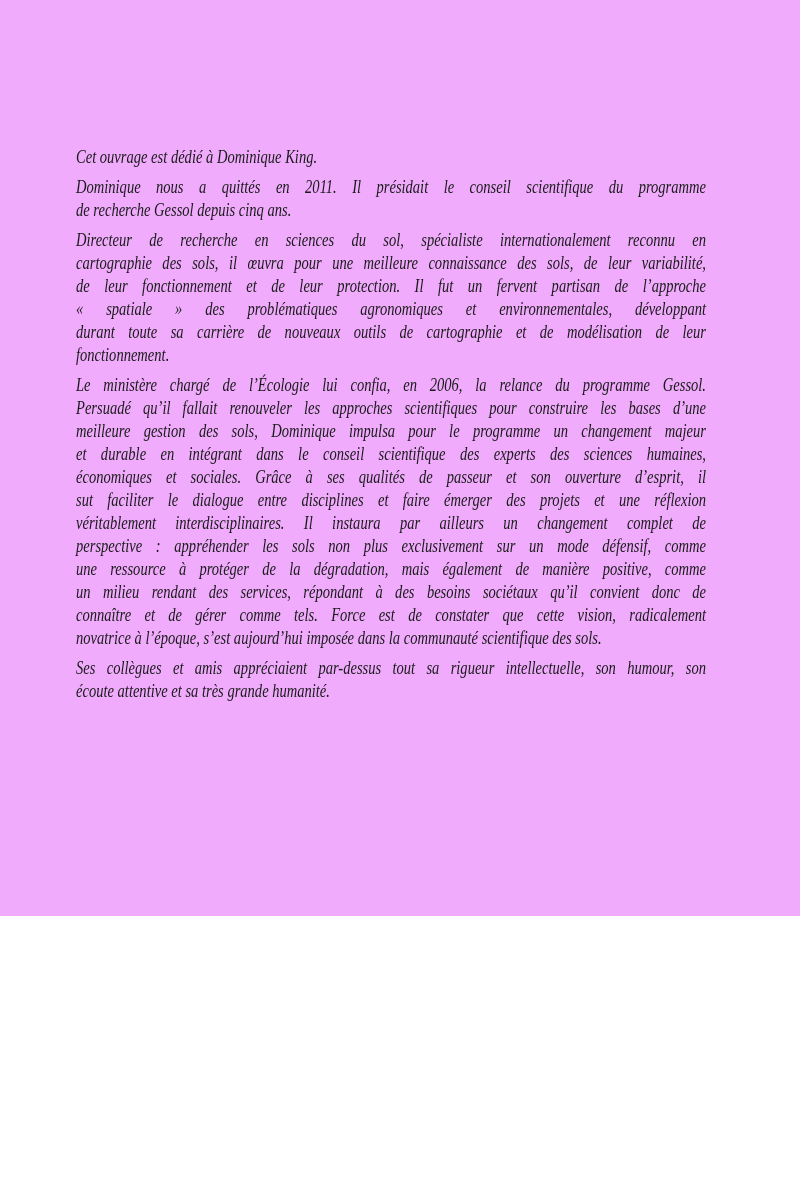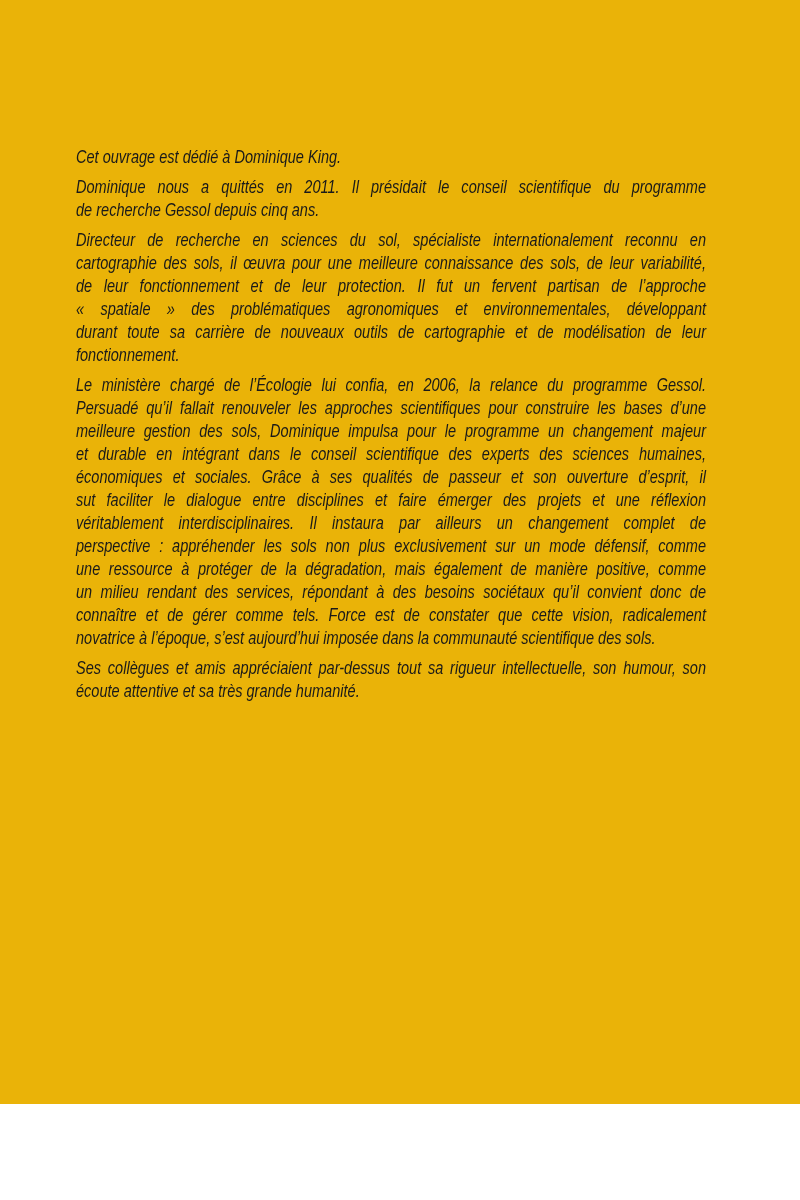--- a/index.html
+++ b/index.html
@@ -3,24 +3,24 @@
 <meta charset="utf-8">
 <style>
   html, body {
     margin: 0;
     padding: 0;
     background: #ffffff;
   }
   .page {
     position: relative;
     width: 800px;
-    height: 1104px;
-    background: #eab308;
+    height: 916px;
+    background: #f0abfc;
     overflow: hidden;
-    font-family: Liberation Sans, sans-serif;
+    font-family: Liberation Serif, serif;
   }
   .text-block {
     position: absolute;
     left: 76px;
     top: 146px;
     width: 780px;               
     transform: scaleX(0.8077);  
     transform-origin: 0 0;
     font-style: italic;
     font-size: 18px;

